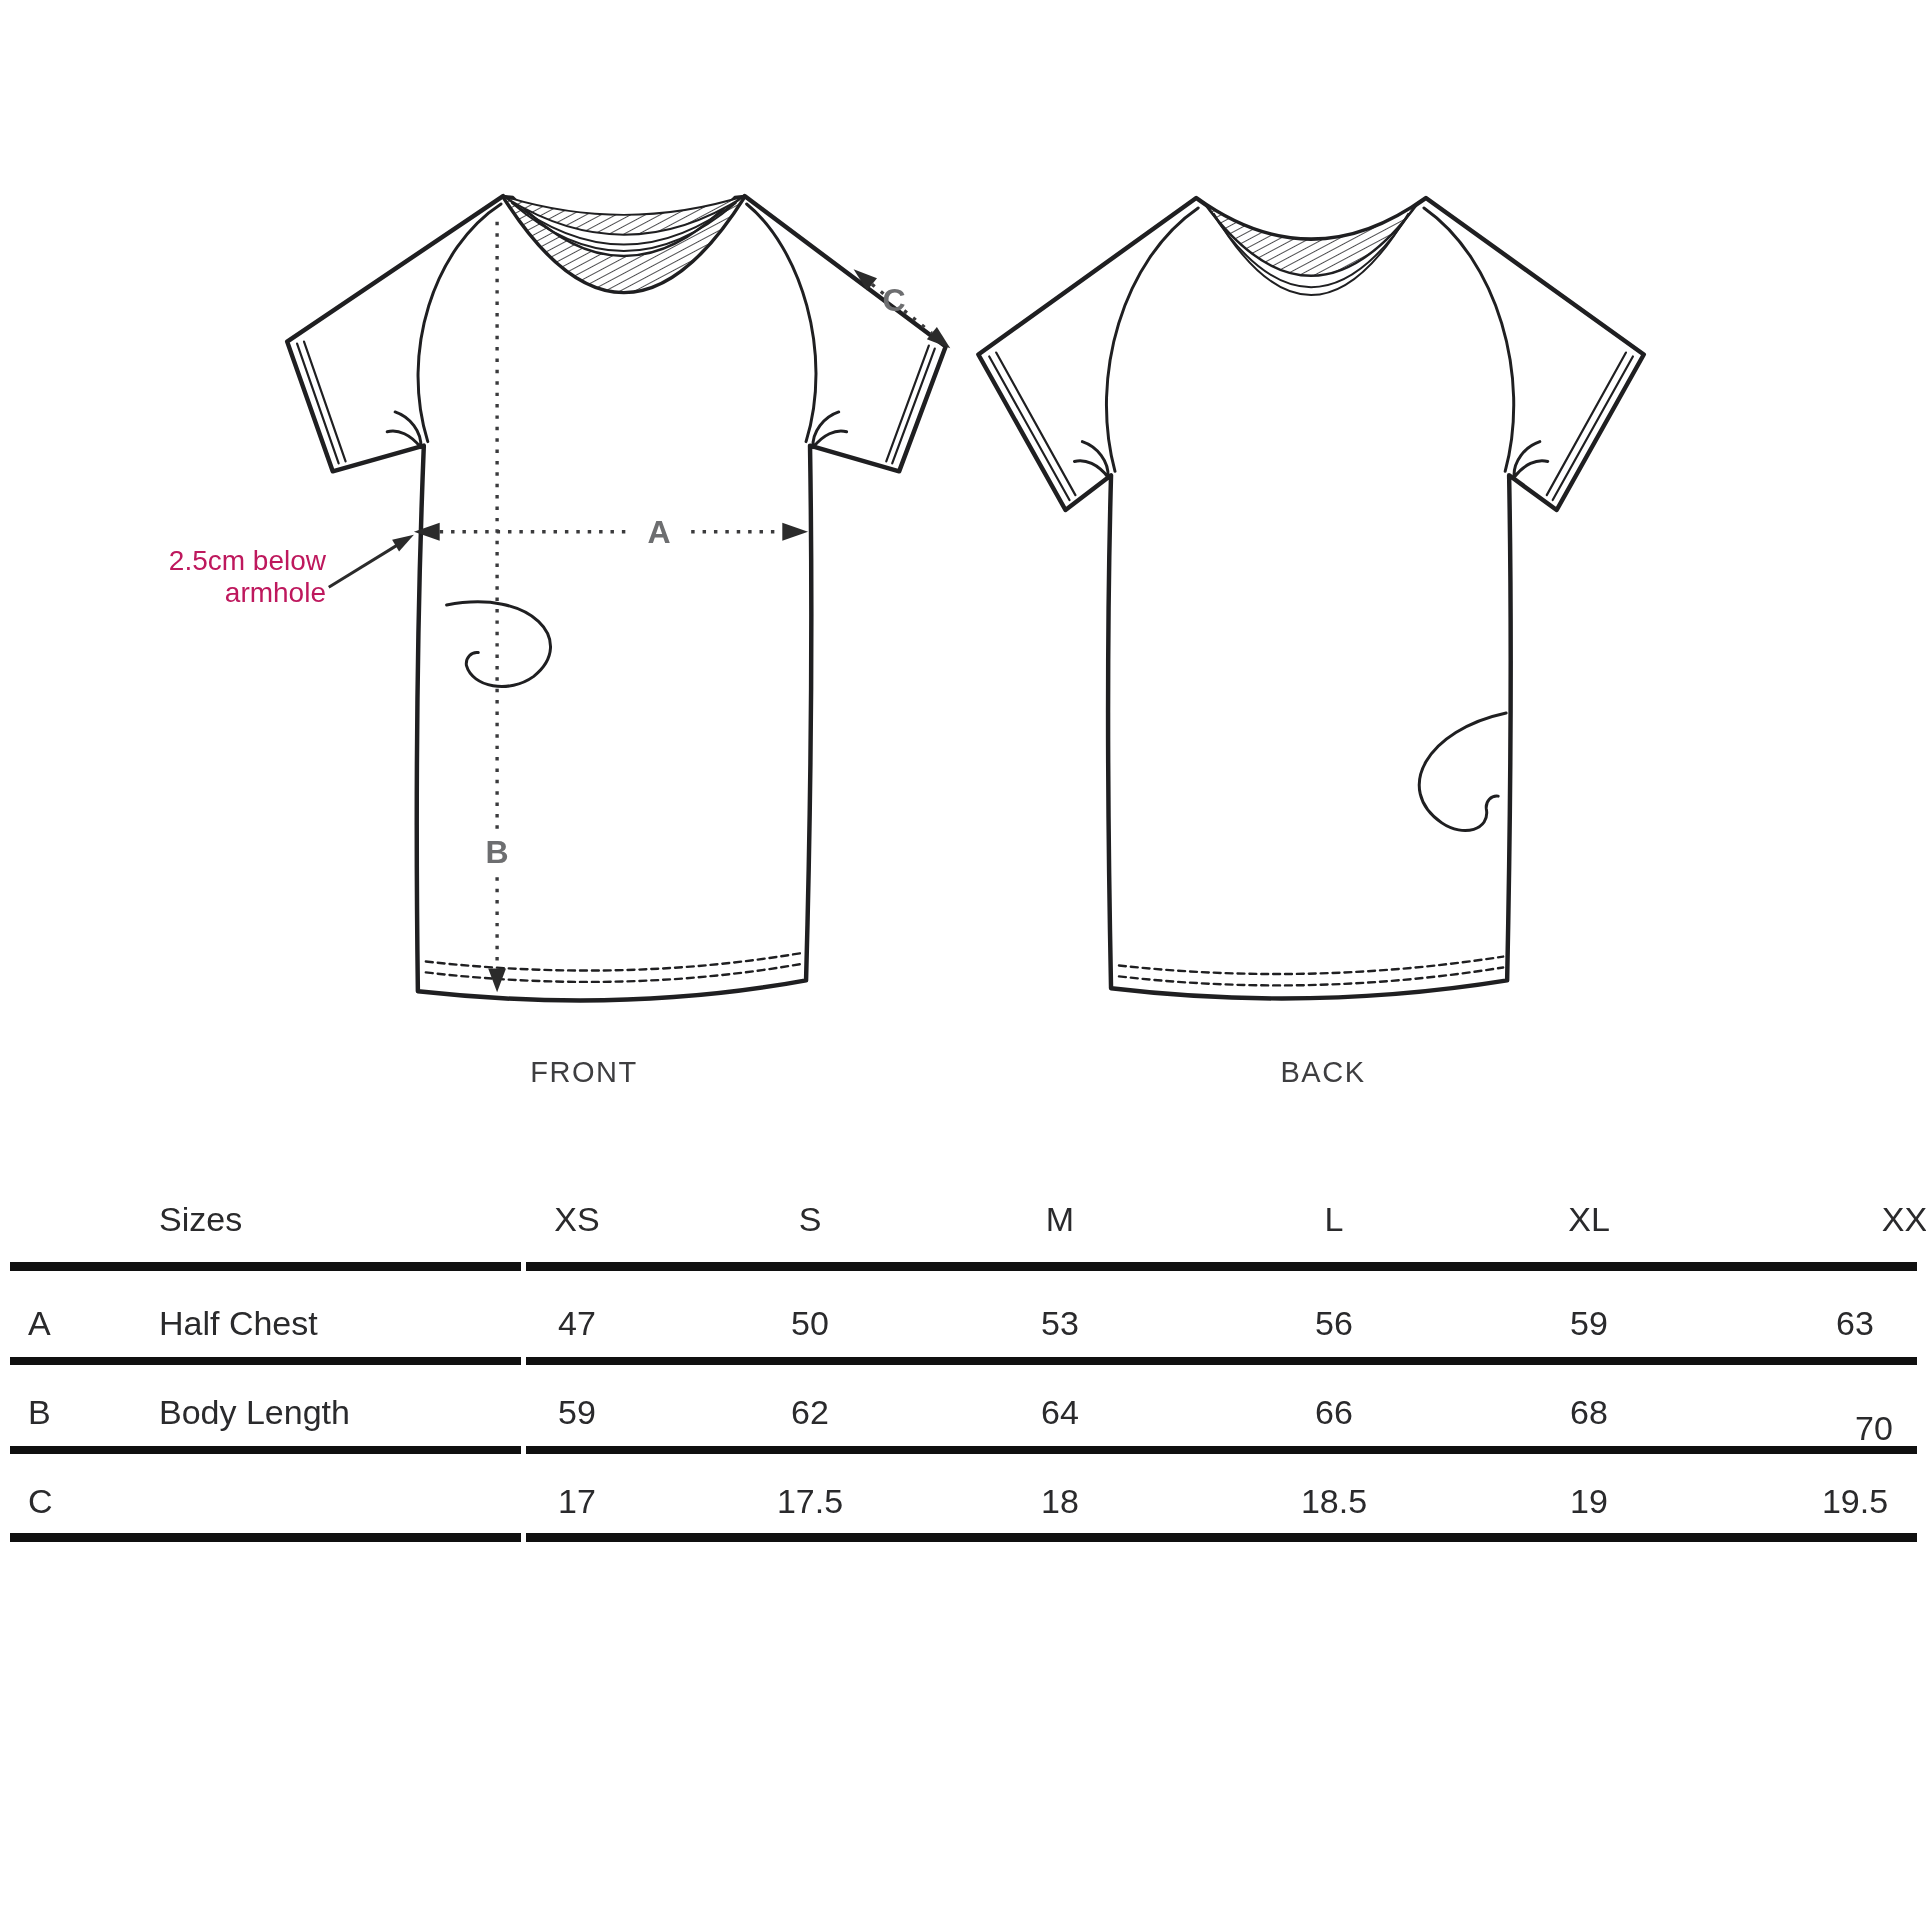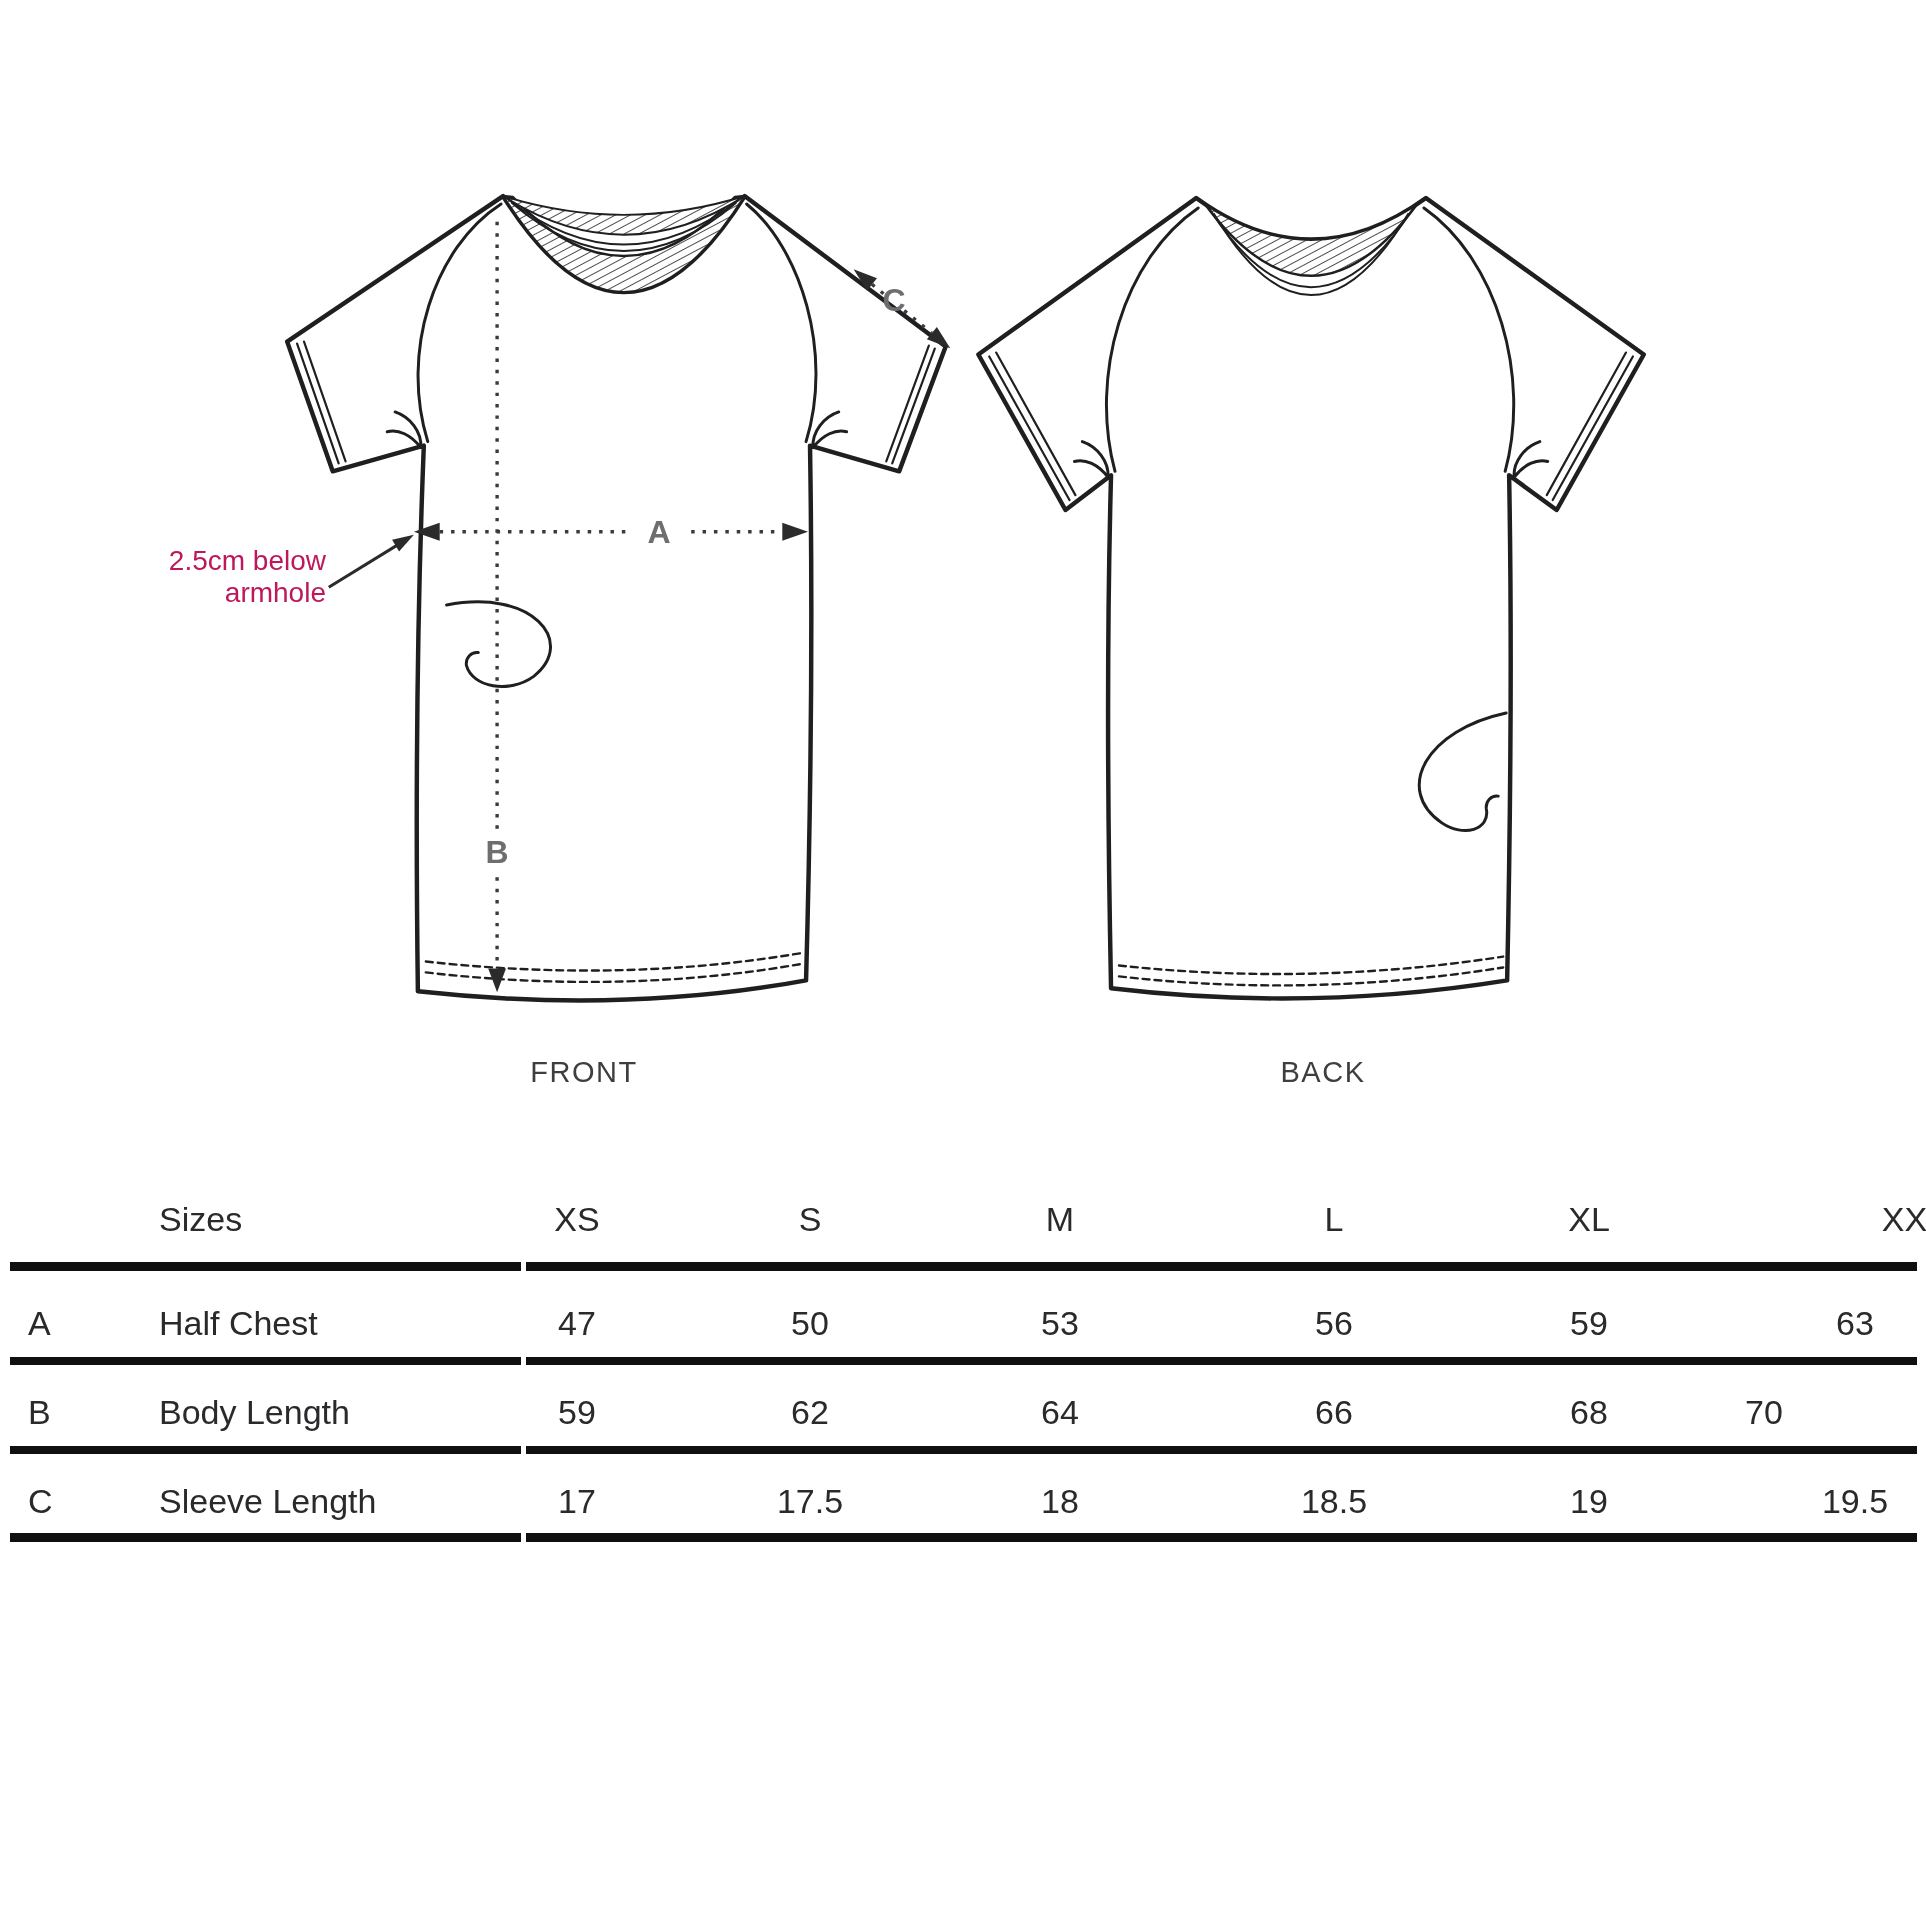--- a/index.html
+++ b/index.html
@@ -137,28 +137,27 @@
   <div class="t-line" style="top:1357px;height:8px;"></div>
 
   <div class="t-row" style="top:1383px;">
     <div class="t-cell" style="left:28px;">B</div>
     <div class="t-cell" style="left:159px;">Body Length</div>
     <div class="t-cell t-center" style="left:577px;">59</div>
     <div class="t-cell t-center" style="left:810px;">62</div>
     <div class="t-cell t-center" style="left:1060px;">64</div>
     <div class="t-cell t-center" style="left:1334px;">66</div>
     <div class="t-cell t-center" style="left:1589px;">68</div>
-    <div class="t-cell t-center" style="left:1764px;">70</div>
+    <div class="t-cell t-center" style="left:1874px;margin-top:16px;">70</div>
   </div>
 
   <div class="t-line" style="top:1446px;height:8px;"></div>
 
   <div class="t-row" style="top:1472px;">
     <div class="t-cell" style="left:28px;">C</div>
-    <div class="t-cell" style="left:159px;">Sleeve Length</div>
     <div class="t-cell t-center" style="left:577px;">17</div>
     <div class="t-cell t-center" style="left:810px;">17.5</div>
     <div class="t-cell t-center" style="left:1060px;">18</div>
     <div class="t-cell t-center" style="left:1334px;">18.5</div>
     <div class="t-cell t-center" style="left:1589px;">19</div>
     <div class="t-cell t-center" style="left:1855px;">19.5</div>
   </div>
 
   <div class="t-line" style="top:1533px;height:9px;"></div>
 

